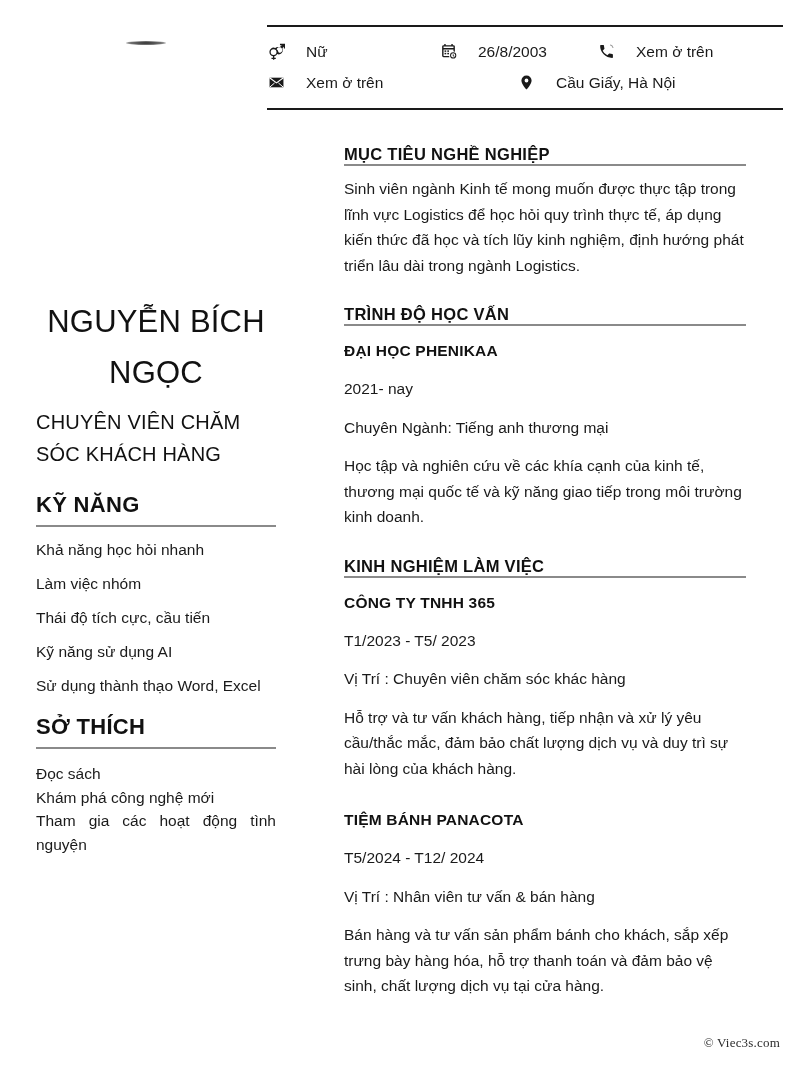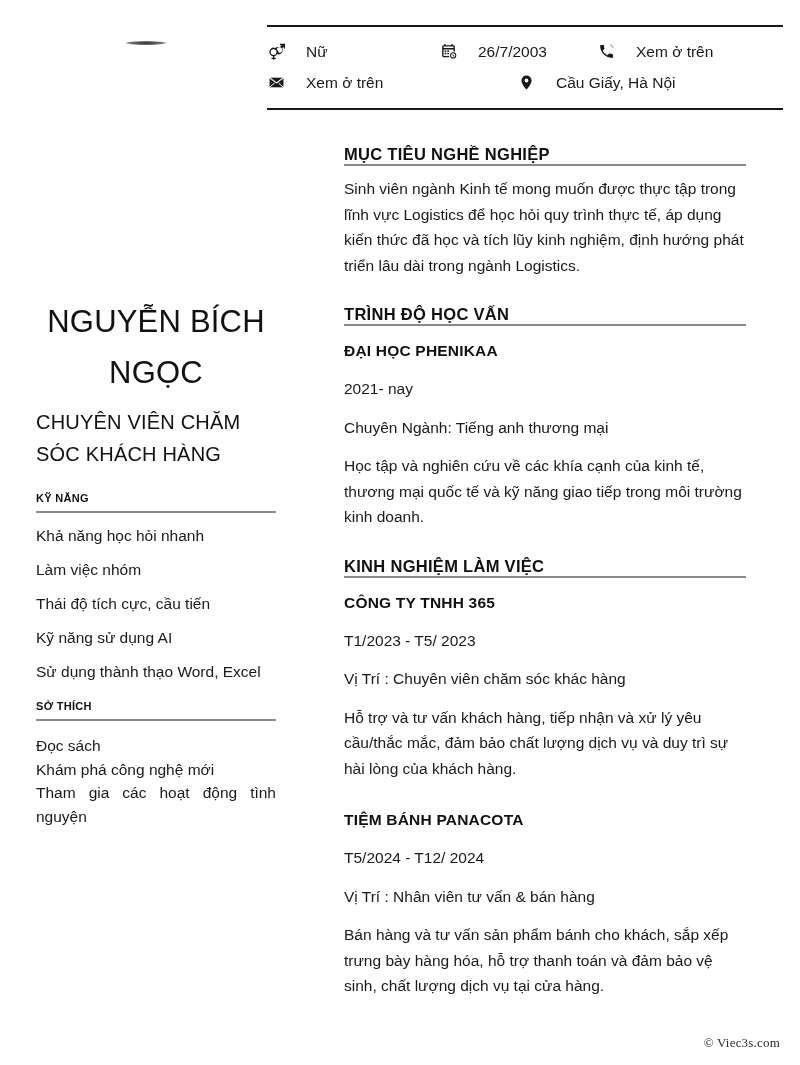--- a/index.html
+++ b/index.html
@@ -114,21 +114,21 @@
     line-height: 32px;
     font-weight: 400;
     letter-spacing: 0.2px;
     color: #111111;
   }
 
   .left-section { margin-top: 22px; }
   .left-section.hobbies { margin-top: 18px; }
 
   .left-heading {
-    font-size: 11px;
+    font-size: 22px;
     font-weight: 700;
     letter-spacing: 0.3px;
     color: #111111;
     padding-bottom: 7px;
   }
 
   .rule-left {
     width: 240px;
     height: 2px;
     background: #8a8a8a;
@@ -243,21 +243,21 @@
           <span class="ico">
             <svg width="17" height="17" viewBox="0 0 24 24" fill="currentColor">
               <path d="M19 3h-1V1.5h-2V3H8V1.5H6V3H5a2 2 0 0 0-2 2v13a2 2 0 0 0 2 2h8.2a6 6 0 0 1-.2-1.5H5V9h14v2.6c.72.2 1.4.55 2 1V5a2 2 0 0 0-2-2zM5 7V5h14v2H5z"></path>
               <rect x="6.4" y="10.4" width="2.4" height="2.1"></rect>
               <rect x="10.3" y="10.4" width="2.4" height="2.1"></rect>
               <rect x="6.4" y="13.9" width="2.4" height="2.1"></rect>
               <rect x="10.3" y="13.9" width="2.4" height="2.1"></rect>
               <path d="M18.6 13.1a4.4 4.4 0 1 0 0 8.8 4.4 4.4 0 0 0 0-8.8zm0 7.4a3 3 0 1 1 0-6 3 3 0 0 1 0 6zm.55-4.7h-1.1v2.45l1.95 1.15.55-.9-1.4-.82z"></path>
             </svg>
           </span>
-          <span class="contact-text">26/7/2003</span>
+          <span class="contact-text">26/8/2003</span>
         </div>
 
         <div class="contact-item col-3">
           <span class="ico">
             <svg width="17" height="17" viewBox="0 0 24 24" fill="currentColor">
               <path d="M6.6 10.8a15.6 15.6 0 0 0 6.6 6.6l2.2-2.2a1 1 0 0 1 1.05-.25 11.7 11.7 0 0 0 3.6.58 1 1 0 0 1 1 1v3.5a1 1 0 0 1-1 1A17 17 0 0 1 3 3.95a1 1 0 0 1 1-1h3.5a1 1 0 0 1 1 1 11.7 11.7 0 0 0 .58 3.6 1 1 0 0 1-.25 1.02z"></path>
               <path d="M17.4 3.6a4.3 4.3 0 0 1 3 3.05.72.72 0 0 0 1.4-.35 5.75 5.75 0 0 0-4-4.08.72.72 0 0 0-.4 1.38z" opacity="0.45"></path>
             </svg>
           </span>
           <span class="contact-text">Xem ở trên</span>

